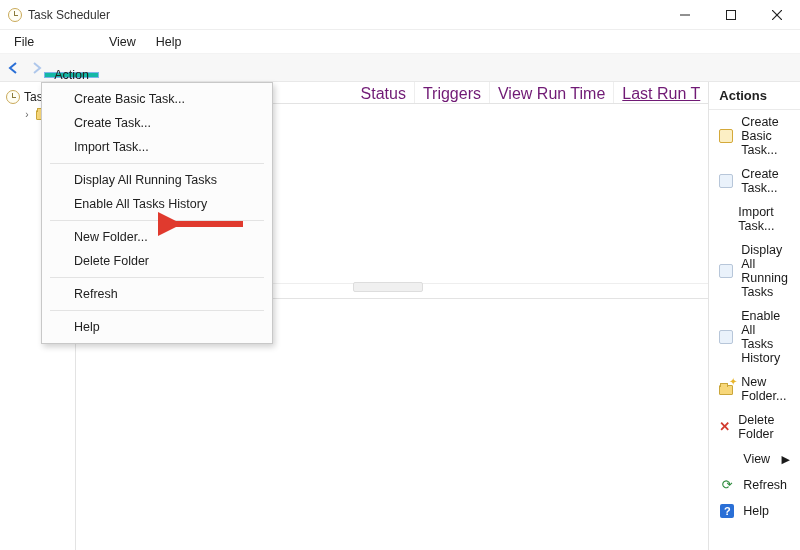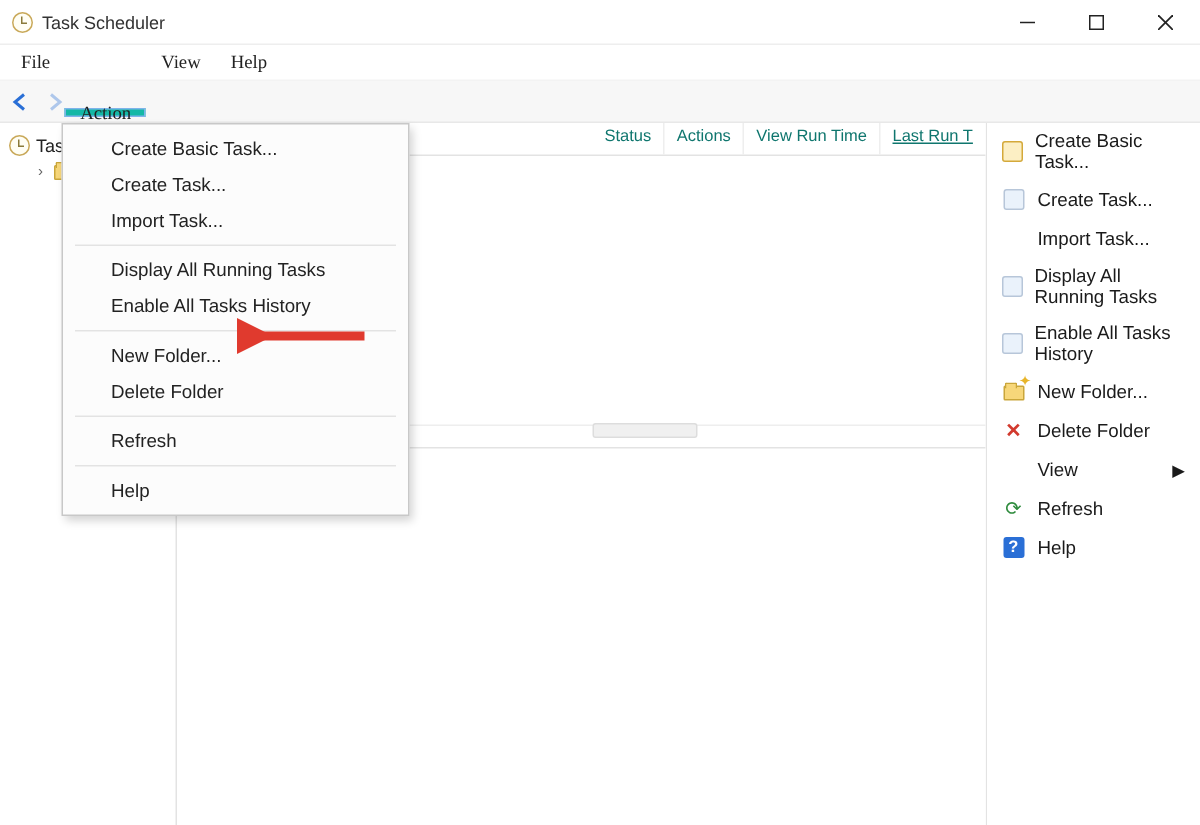--- a/index.html
+++ b/index.html
@@ -10,21 +10,21 @@
     border-bottom: 1px solid #eee; background: #fff;
   }
   .titlebar .title { font-size: 12px; color: #333; margin-left: 6px; }
   .win-controls { margin-left: auto; display: flex; }
   .win-btn { width: 46px; height: 30px; display: flex; align-items: center; justify-content: center; color: #222; }
   
   .menubar {
     height: 24px; display: flex; align-items: stretch; padding-left: 4px;
     font-size: 12.5px; color: #222; background: #fff; border-bottom: 1px solid #f3f3f3;
   }
-  .menu-item { padding: 3px 10px; display: flex; align-items: center; font-family: Liberation Serif, serif; }
+  .menu-item { padding: 3px 10px; display: flex; align-items: center; }
   .menu-item.active { background: #14b8a6; border: 1px solid #7eb4ea; padding: 2px 9px; margin-top: 42px; }
   
   .toolbar {
     height: 28px; background: #f7f7f7; border-bottom: 1px solid #e8e8e8;
     display: flex; align-items: center; padding-left: 6px; gap: 6px;
   }
   .tool-arrow { width: 16px; height: 16px; }
   
   .content {
     position: relative; display: flex; height: calc(100% - 82px);
@@ -36,22 +36,22 @@
   }
   .tree-row { display: flex; align-items: center; gap: 4px; padding: 2px 4px 2px 6px; }
   .tree-row.sub { padding-left: 22px; }
   .tree-caret { width: 10px; color: #666; font-size: 10px; display:inline-block; text-align:center;}
   
   .center-pane {
     flex: 1; display: flex; flex-direction: column; background: #fff;
     position: relative;
   }
   .grid-header {
-    height: 22px; display: flex; border-bottom: 1px solid #e3e3e3; font-size: 11px;
-    color: #0f766e; background: #fff;
+    height: 22px; display: flex; border-bottom: 1px solid #e3e3e3; font-size: 16px;
+    color: #701a75; background: #fff;
   }
   .grid-header .col { padding: 3px 8px; border-right: 1px solid #eee; white-space: nowrap; }
   .grid-header .spacer { flex: 0 0 277px; }
   .grid-body { flex: 1; border-bottom: 1px solid #eee; }
   .center-scroll { height: 10px; background: #f0f0f0; width: 70px; margin-left: 277px; border: 1px solid #ddd; border-radius: 2px; margin-top: -2px; }
   .lower-empty { flex: 1.4; border-top: 1px solid #e3e3e3; margin-top: 6px; background:#fff; }
   
   .right-pane {
     width: 225px; border-left: 1px solid #e3e3e3; background: #fff;
     display: flex; flex-direction: column;
@@ -161,30 +161,31 @@
     <div class="tree-row sub">
       <span class="tree-caret">›</span>
       <span class="folder-icon"></span>
     </div>
   </div>
 
   <div class="center-pane">
     <div class="grid-header">
       <div class="spacer"></div>
       <div class="col">Status</div>
-      <div class="col">Actions</div>
+      <div class="col">Triggers</div>
       <div class="col">View Run Time</div>
       <div class="col" style="border-right:none;text-decoration:underline;">Last Run T</div>
     </div>
     <div class="grid-body"></div>
     <div class="center-scroll"></div>
     <div class="lower-empty"></div>
   </div>
 
   <div class="right-pane">
+    <div class="actions-title">Actions</div>
 
     <div class="action-row">
       <span class="ico">
           <span class="ico-generic" style="border-color:#d4a93a;background:#fcefc4;"></span>
         </span>
       <span>Create Basic Task...</span>
     </div>
     <div class="action-row">
       <span class="ico">
           <span class="ico-generic"></span>

